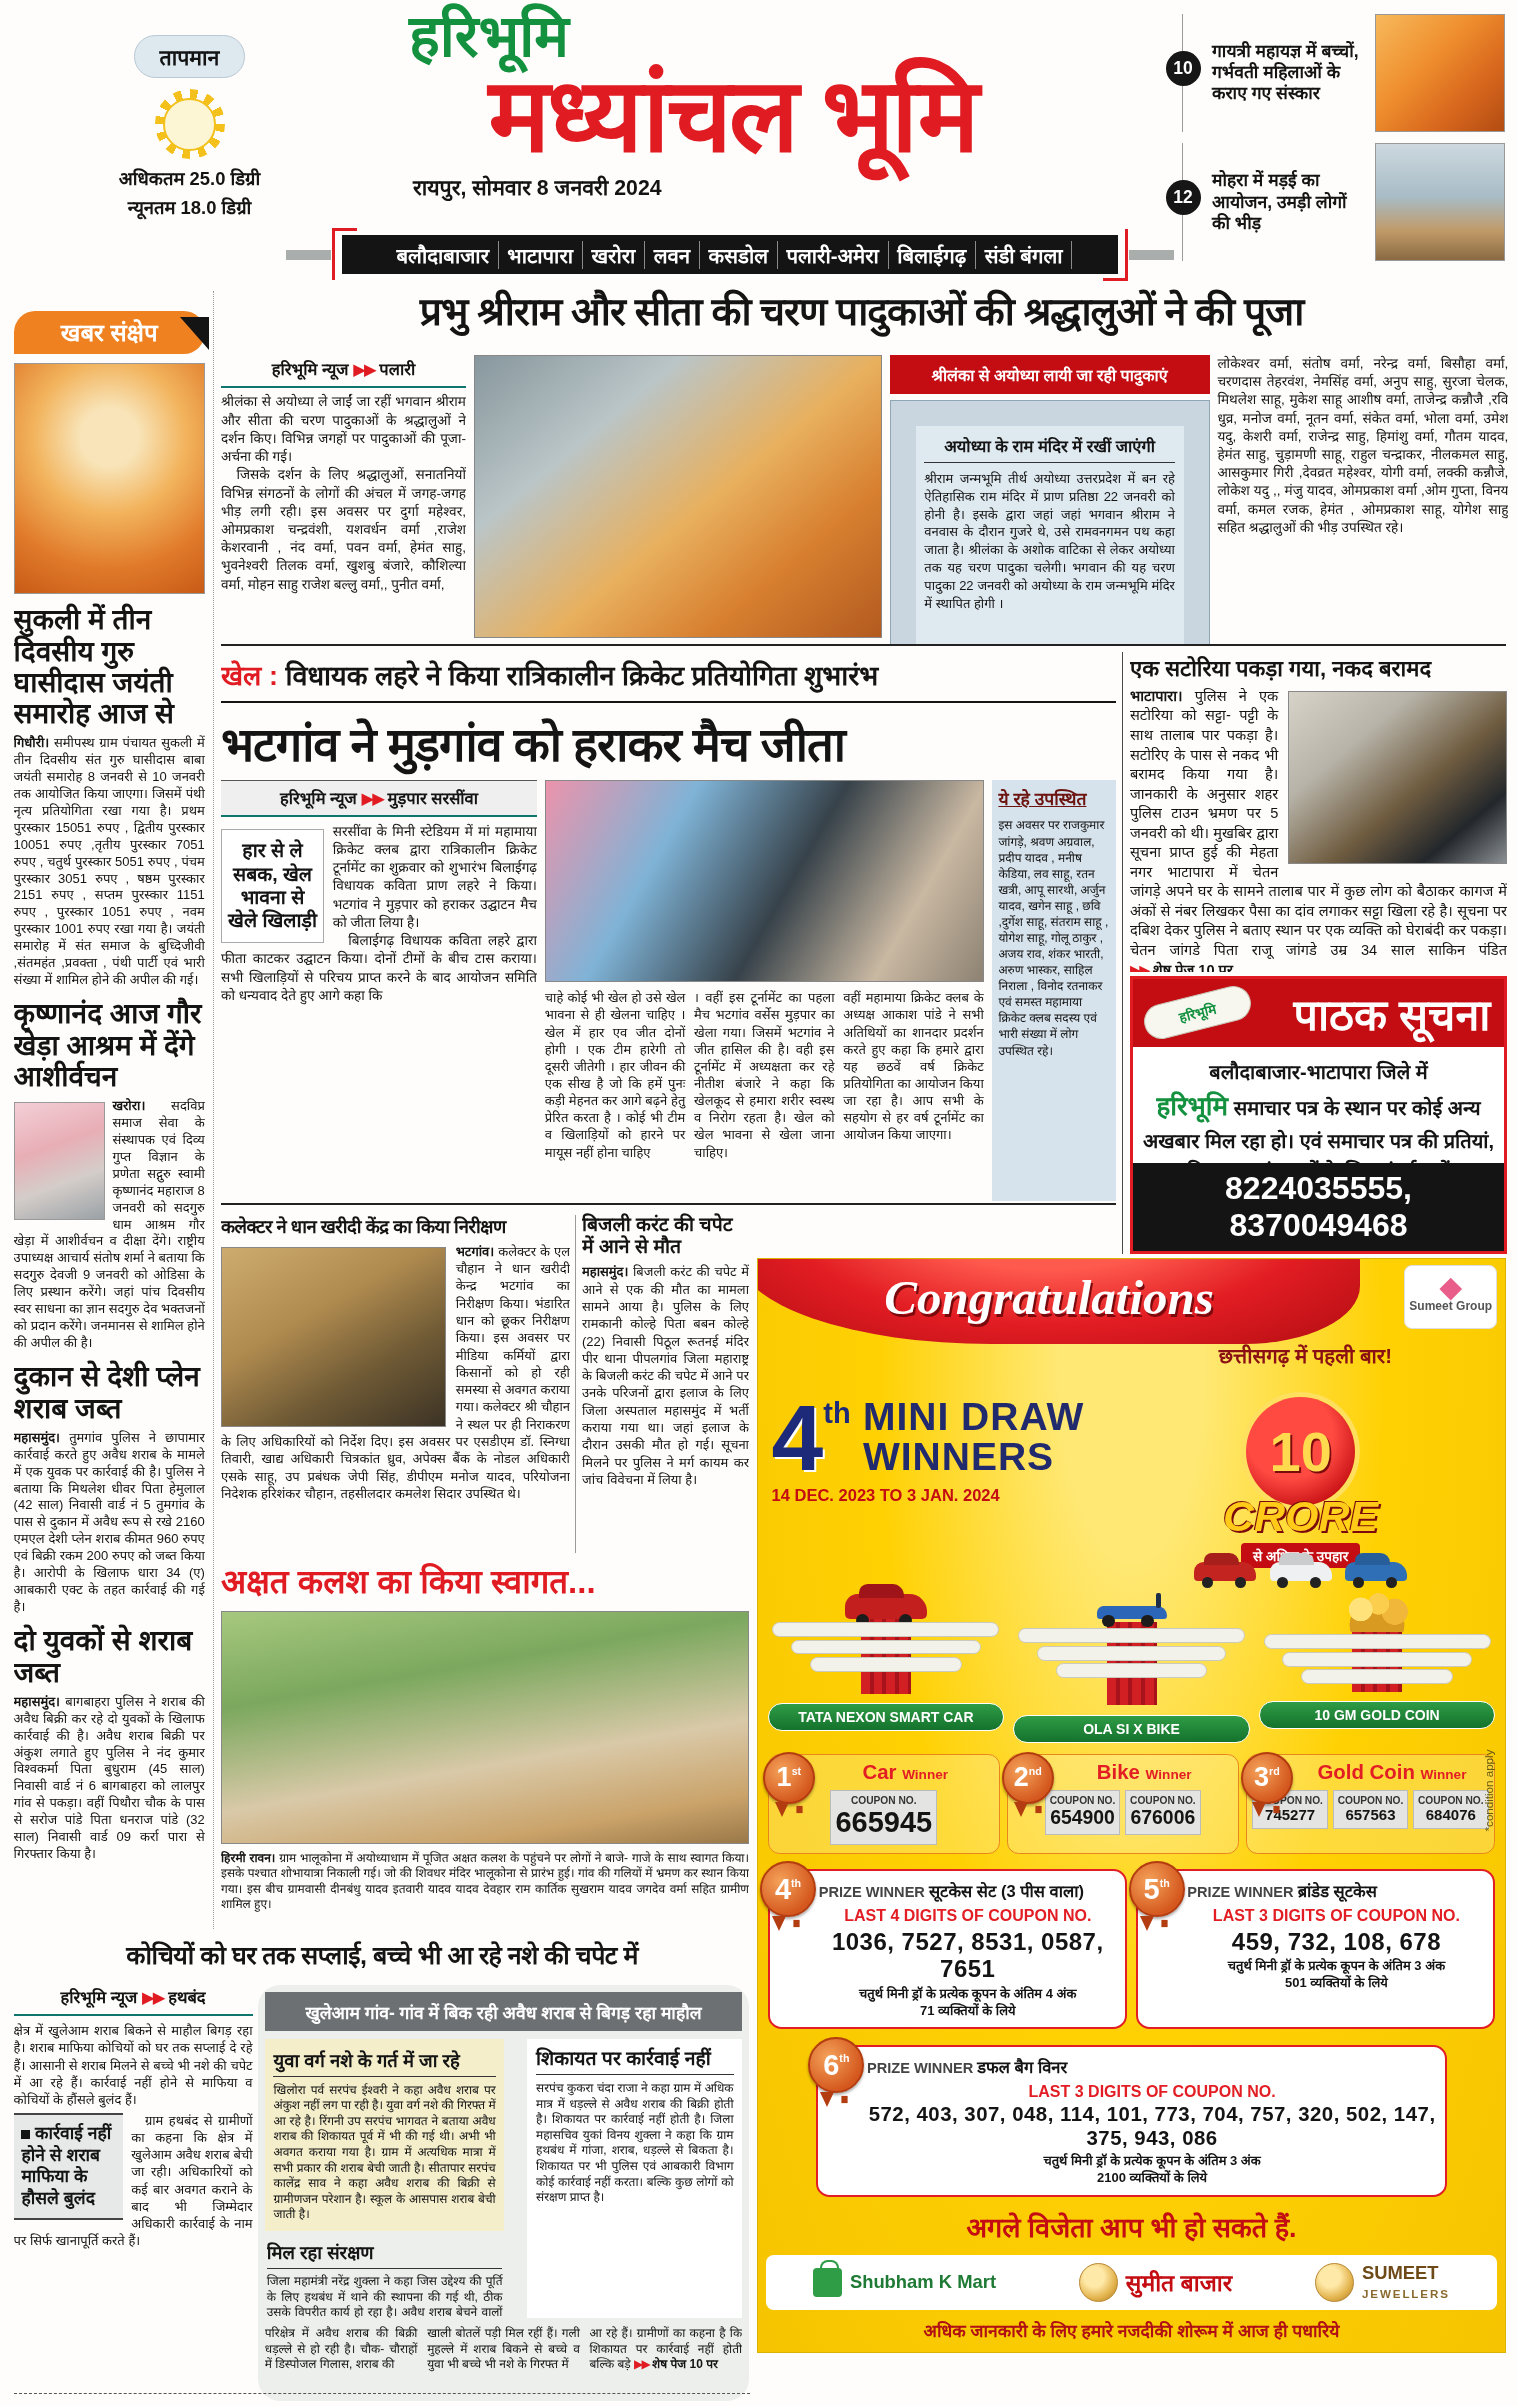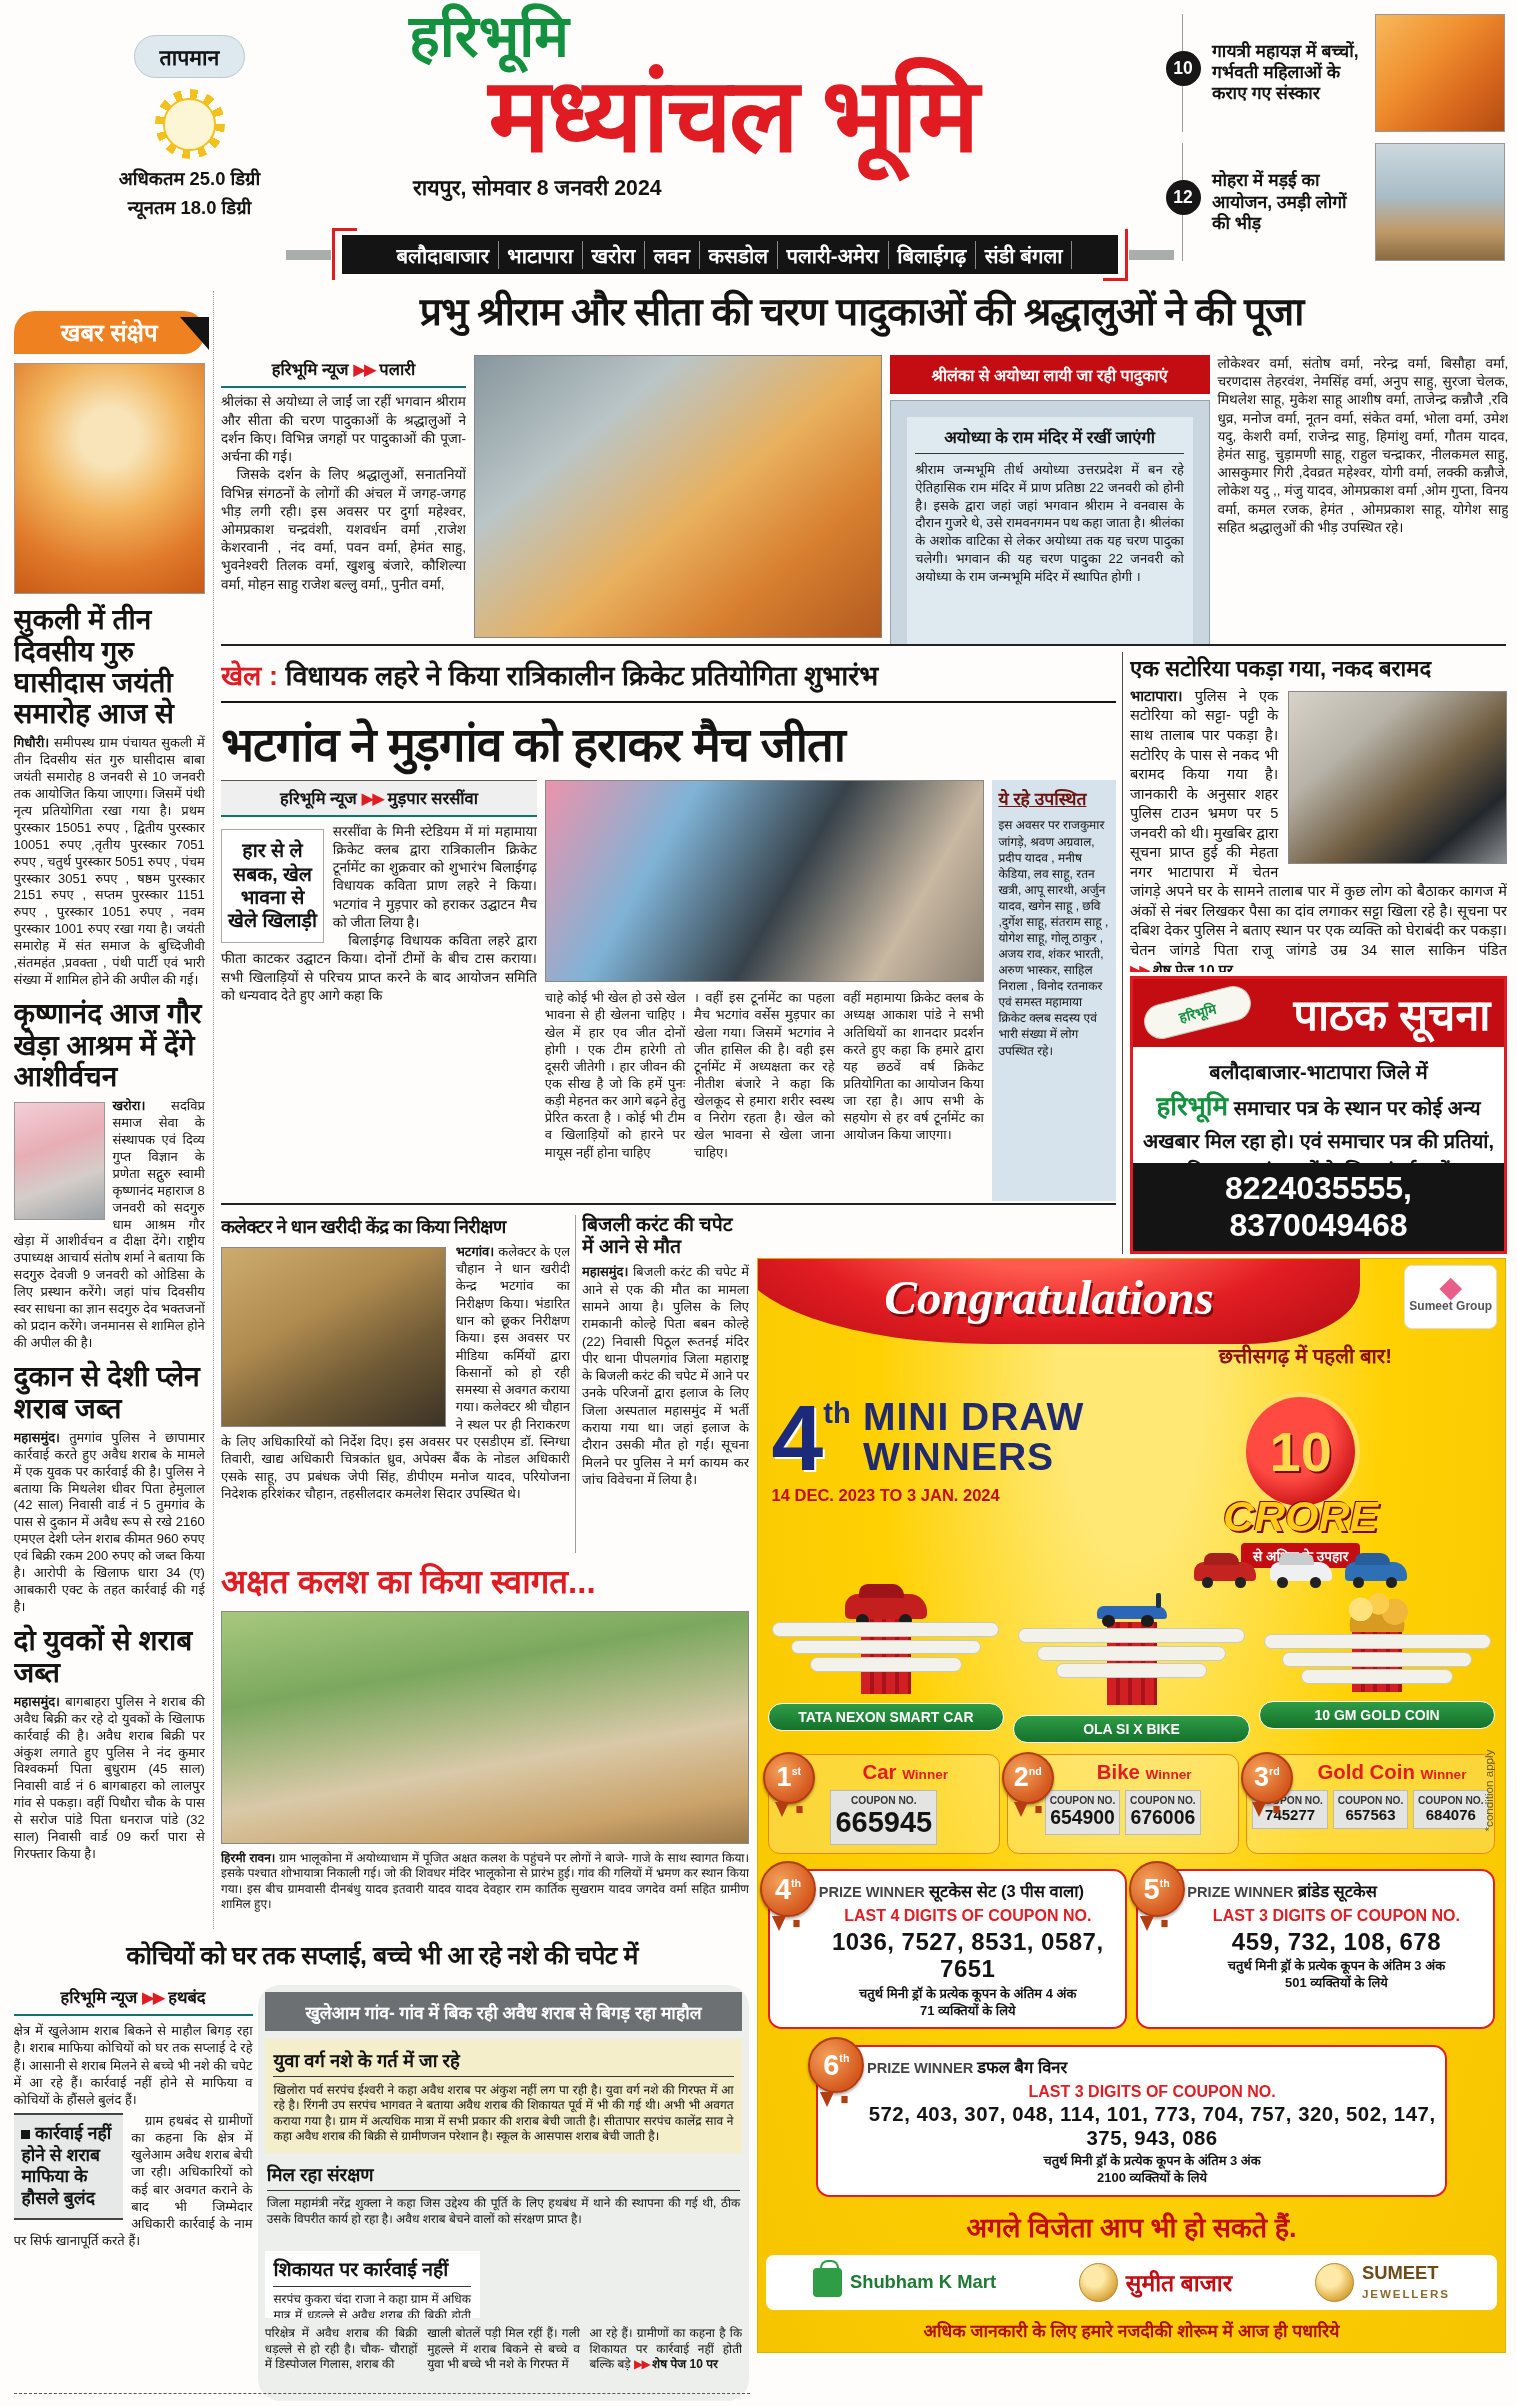--- a/index.html
+++ b/index.html
@@ -45,21 +45,21 @@
   .sb-photo2 { float:left; width:91px; height:118px; margin:3.9px 7.8px 1.9px 0; border:1px solid #999; background:linear-gradient(160deg,#f3cfd6 0%,#e8aeb6 38%,#d4cdc9 66%,#9aa1a6 100%); }
 
   
   .main-story { position:absolute; left:221px; top:355px; width:1285px; height:289px; display:grid; grid-template-columns:245px 408px 320px 291px; gap:7.8px; }
   .ms-col { overflow:hidden; }
   .byline-bar { text-align:center; font-weight:800; font-size:16.5px; border-bottom:2px solid #0f766e; padding:1.9px 0 5.8px; margin-bottom:5.8px; }
   .arrows { color:#e01b22; letter-spacing:-1.9px; }
   .body-text { font-size:13.6px; line-height:1.34; text-align:justify; }
   .ms-photo { height:283px; border:1px solid #888; background:linear-gradient(140deg,#87979d 0%,#bac5c7 28%,#e8b05e 55%,#d77f2f 76%,#b35a20 100%); }
   .ms-banner { background:#c40d12; color:#fff; font-weight:800; font-size:16px; text-align:center; padding:8.7px 1.9px; white-space:nowrap; overflow:hidden; }
-  .ms-bluebox { background:#c9d6df; border:1px solid #8fa6b5; margin-top:5.8px; padding:16px; height:298px; overflow:hidden; }
+  .ms-bluebox { background:#c9d6df; border:1px solid #8fa6b5; margin-top:5.8px; padding:25px; height:298px; overflow:hidden; }
   .ms-bluebox-inner { background:#dfe9f0; height:100%; padding:7.8px 8.7px; }
   .ms-bluebox-title { font-weight:800; font-size:16.5px; text-align:center; border-bottom:1.9px solid #333; padding-bottom:4.9px; margin-bottom:6.8px; white-space:nowrap; overflow:hidden; }
   .ms-bluebox-body { font-size:13px; line-height:1.38; text-align:justify; }
 
   .hrule1 { position:absolute; left:221px; top:644px; width:1285px; height:1.9px; background:#222; }
   .vrule-right { position:absolute; left:1122px; top:652px; width:0; height:602px; border-left:1.9px solid #4a4a4a; }
   .hrule2 { position:absolute; left:221px; top:1203px; width:895px; height:1.9px; background:#222; }
   .vrule-col { position:absolute; left:575px; top:1215px; height:338px; border-left:1px solid #9a9a9a; }
 
   
@@ -102,21 +102,21 @@
   .akshat-photo { height:233px; border:1px solid #888; margin:7.8px 0 6.8px; background:linear-gradient(170deg,#a6c87e 0%,#7ba85e 30%,#d9c9a8 62%,#caa36a 85%,#9a7848 100%); }
   .akshat-caption { font-size:12px; line-height:1.3; text-align:justify; }
 
   
   .kochiyon-headline { position:absolute; left:13.6px; top:1937px; width:737px; text-align:center; font-size:25px; font-weight:800; letter-spacing:-0.5px; white-space:nowrap; }
   .bottom-left { position:absolute; left:13.6px; top:1985px; width:239px; height:406px; overflow:hidden; font-size:13px; line-height:1.32; text-align:justify; }
   .bl-pull { float:left; width:109px; background:#e7e9e9; border-top:2.9px double #444; border-bottom:2.9px double #444; padding:7.8px 5.8px 7.8px 7.8px; margin:4.9px 8.7px 3.9px 0; font-size:17.5px; font-weight:800; text-align:left; line-height:1.25; position:relative; }
   .bl-pull::before { content:""; display:inline-block; width:8.7px; height:8.7px; background:#141414; margin-right:4.9px; }
   .bottom-main { position:absolute; left:258px; top:1985px; width:491px; height:416px; background:#edefed; padding:6.8px; overflow:hidden;border-radius:22px; }
   .gray-bar { background:#6d7072; color:#fff; font-weight:800; font-size:17.5px; text-align:center; padding:7.8px 1.9px; white-space:nowrap; overflow:hidden; }
-  .bottom-grid { display:flex; gap:23px; margin-top:7.8px; height:279px; overflow:hidden;flex-direction:column; }
+  .bottom-grid { display:flex; gap:23px; margin-top:7.8px; height:279px; overflow:hidden; }
   .bg-left { flex:1.1; }
   .cream-box { background:#f4eecb; padding:7.8px 8.7px; }
   .box-title { font-weight:800; font-size:18.4px; border-bottom:1.9px solid #333; padding-bottom:3.9px; margin-bottom:5.8px; white-space:nowrap; overflow:hidden; }
   .box-body { font-size:12px; line-height:1.3; text-align:justify; }
   .protect { margin-top:7.8px; padding:0 1.9px; }
   .complaint-box { width:45%; background:#fff; padding:7.8px 8.7px; }
   .complaint-title { font-weight:800; font-size:19.4px; line-height:1.15; border-bottom:1.9px solid #333; padding-bottom:4.9px; margin-bottom:5.8px; }
   .tail-row { display:flex; gap:9.7px; margin-top:7.8px; font-size:12px; line-height:1.3; text-align:justify; height:89px; overflow:hidden; }
   .tail-row > div { flex:1; }
   .dash-divider { position:absolute; left:13.6px; top:2393px; width:736px; border-top:1.9px dashed #555; }

